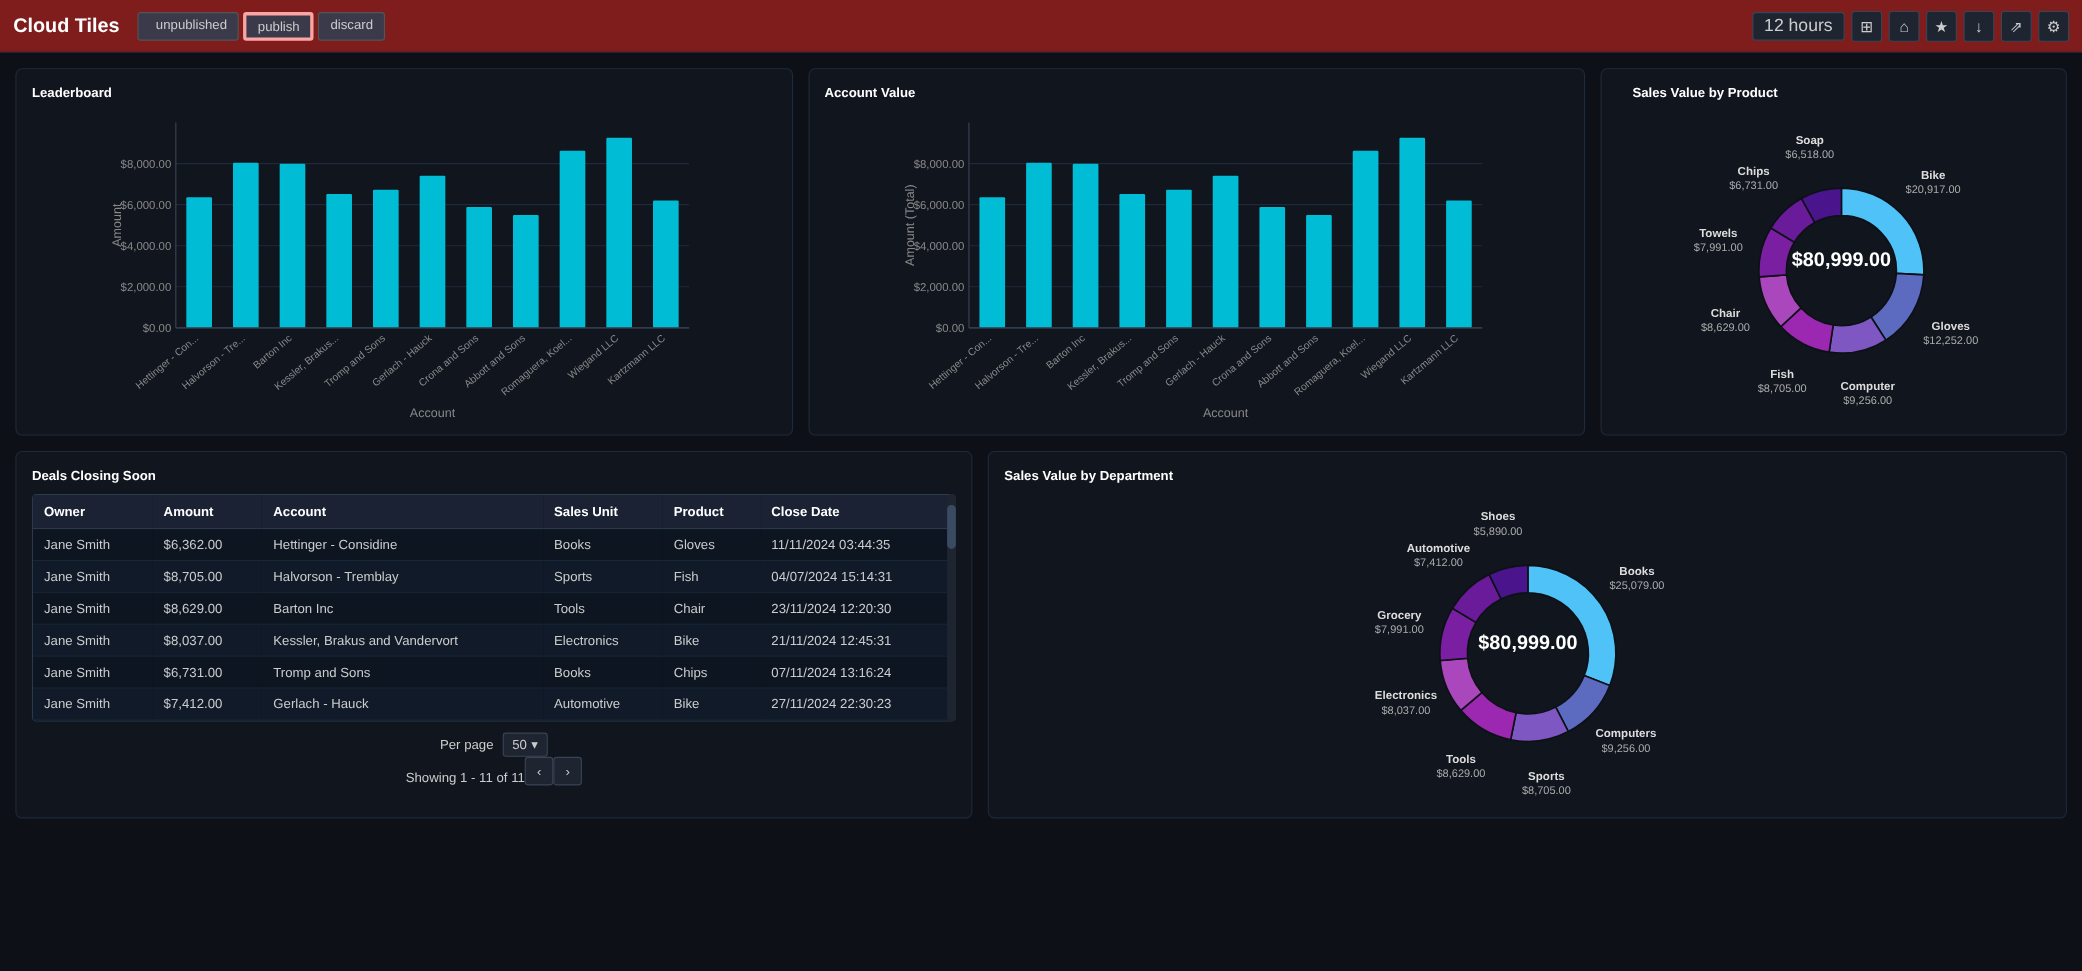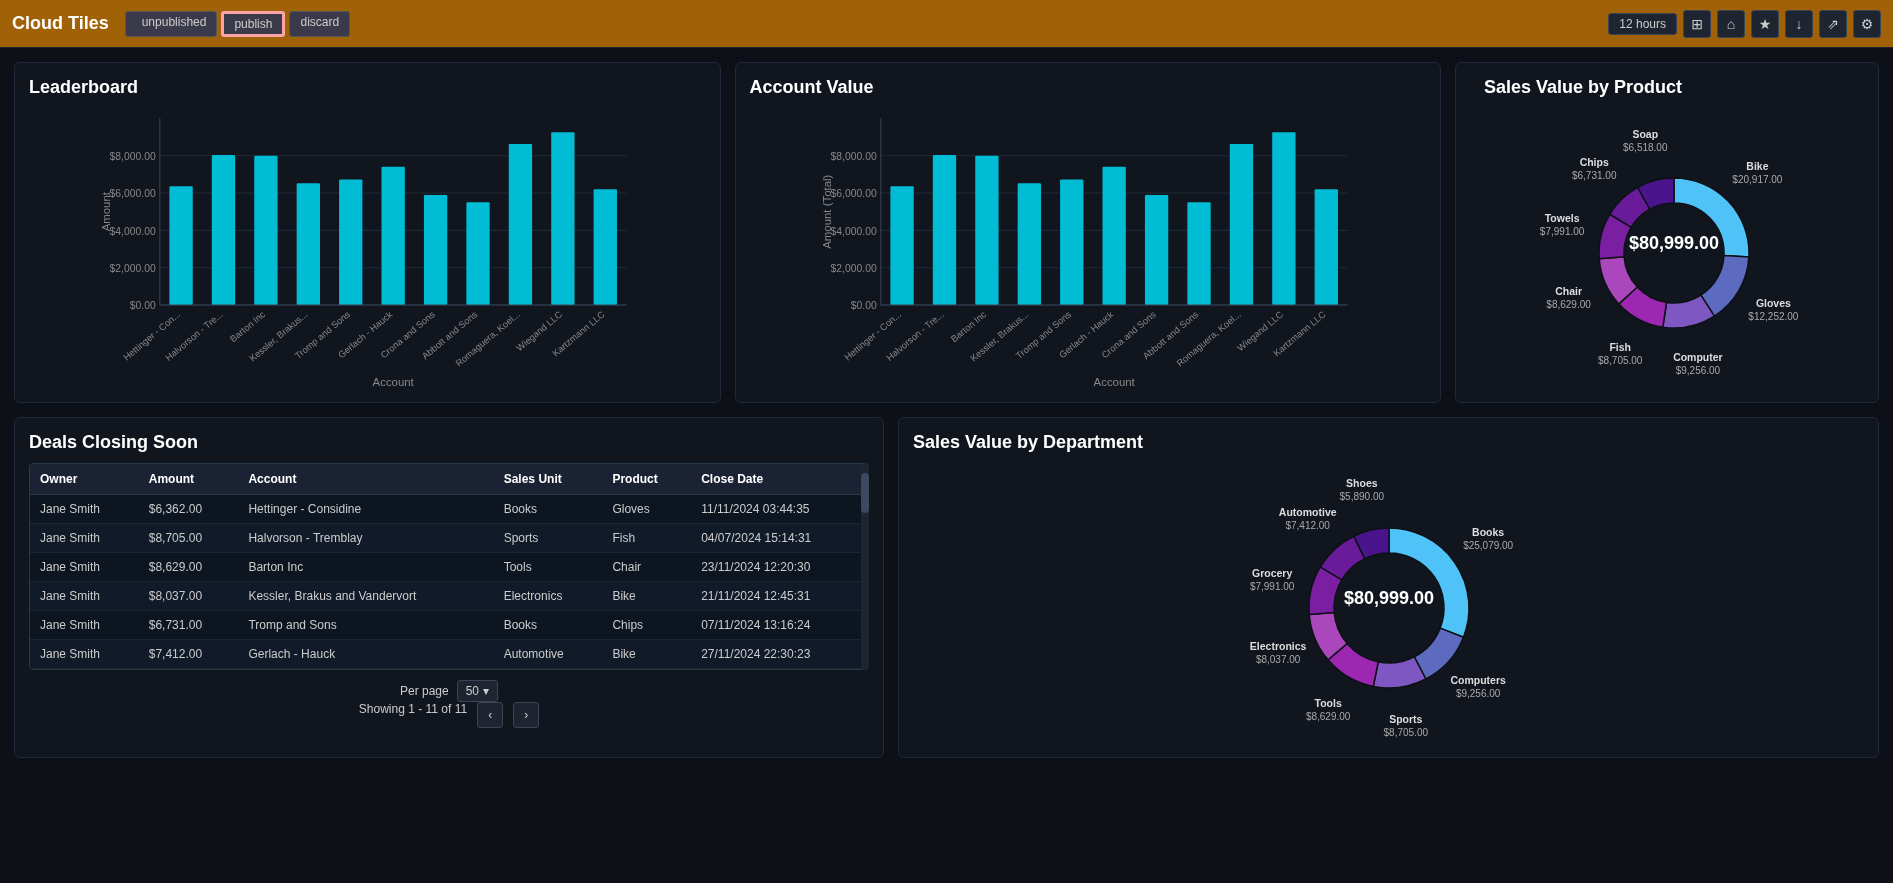--- a/index.html
+++ b/index.html
@@ -11,21 +11,21 @@
       min-height: 883px;
       width: 1893px;
       overflow-x: hidden;
     }
 
     
     .header {
       display: flex;
       align-items: center;
       padding: 6px 12px;
-      background: #a16207;
+      background: #7f1d1d;
       border-bottom: 1px solid #1e2530;
       height: 48px;
     }
     .header-title {
       font-size: 18px;
       font-weight: bold;
       color: #fff;
       margin-right: 16px;
     }
     .header-badges {
@@ -59,21 +59,21 @@
       display: flex;
       align-items: center;
       gap: 6px;
     }
     .time-badge {
       background: #1e2530;
       border: 1px solid #3a4455;
       border-radius: 3px;
       padding: 3px 10px;
       color: #ccc;
-      font-size: 12px;
+      font-size: 16px;
     }
     .icon-btn {
       width: 28px;
       height: 28px;
       background: #1e2530;
       border: 1px solid #3a4455;
       border-radius: 3px;
       display: flex;
       align-items: center;
       justify-content: center;
@@ -95,21 +95,21 @@
     }
 
     .panel {
       background: #10151e;
       border: 1px solid #1e2a3a;
       border-radius: 6px;
       padding: 14px;
       flex: 1;
     }
     .panel-title {
-      font-size: 18px;
+      font-size: 12px;
       font-weight: bold;
       color: #fff;
       margin-bottom: 10px;
     }
 
     
     .bar-chart-container {
       width: 100%;
       height: 280px;
       position: relative;
@@ -216,22 +216,22 @@
       padding: 3px 8px;
       border-radius: 3px;
       cursor: pointer;
       display: flex;
       align-items: center;
       gap: 4px;
     }
     .showing-text {
       color: #ccc;
       display: flex;
-      align-items: flex-start;
-      gap: 10px;
+      align-items: flex-end;
+      gap: 0;
     }
     .page-btn {
       width: 26px;
       height: 26px;
       background: #1e2530;
       border: 1px solid #3a4455;
       border-radius: 3px;
       display: flex;
       align-items: center;
       justify-content: center;

